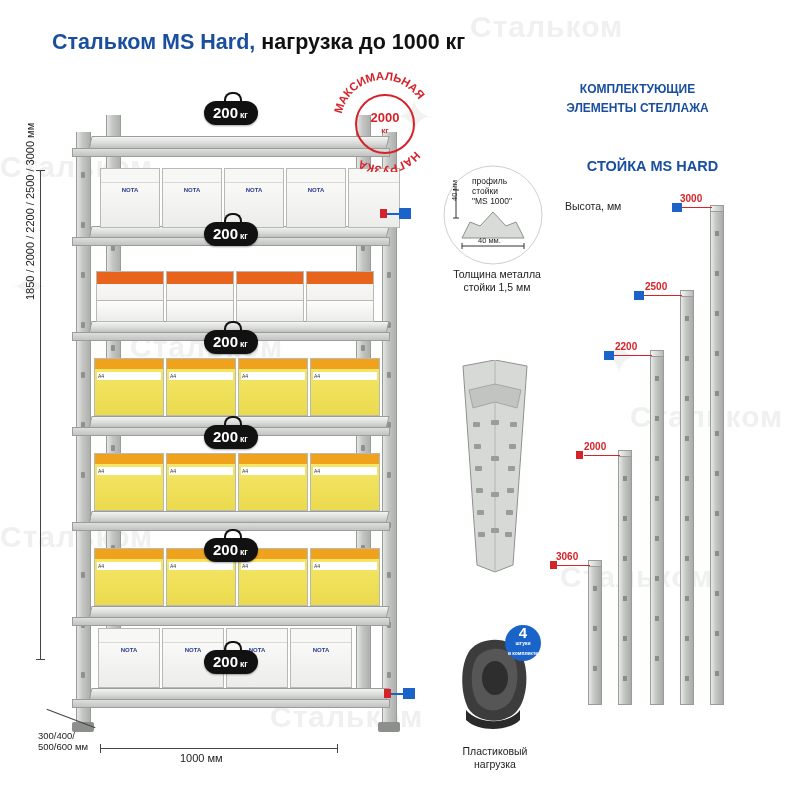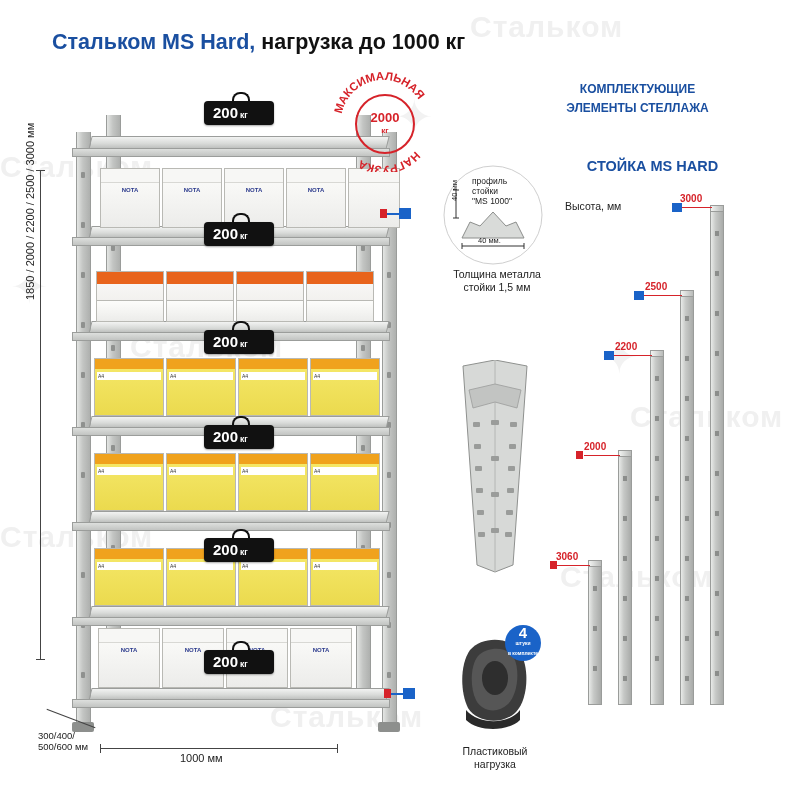--- a/index.html
+++ b/index.html
@@ -79,22 +79,22 @@
   .bx-white .cap{height:22%;background:#f7f7f5;border-bottom:1px solid #d8d8d4;}
   .bx-white .lbl{font-size:6px;color:#2b3a8c;text-align:center;font-weight:bold;margin-top:4px;}
   .bx-orange{background:linear-gradient(180deg,#fbfbf9 0%,#eceae7 100%);}
   .bx-orange .band{height:26%;background:#e8641c;}
   .bx-yellow{background:linear-gradient(180deg,#f6e96b 0%,#ebda4e 100%);}
   .bx-yellow .band{height:18%;background:#f0a21d;}
   .bx-yellow .tag{font-size:5px;color:#333;background:#fff;margin:3px 2px;padding:1px;}
 
   
   .badge{
-    position:absolute;background:#111;color:#fff;border-radius:4px;
-    padding:3px 26px 4px 9px;font-weight:bold;font-size:15px;white-space:nowrap;
+    position:absolute;background:#111;color:#fff;border-radius:12px;
+    padding:3px 10px 4px 9px;font-weight:bold;font-size:15px;white-space:nowrap;
     box-shadow:0 1px 2px rgba(0,0,0,.35);
   }
   .badge .kg{font-size:8.5px;font-weight:bold;margin-left:2px;}
   .badge:before{
     content:"";position:absolute;left:50%;top:-9px;margin-left:-7px;
     width:14px;height:11px;border:2.5px solid #111;border-bottom:none;
     border-radius:8px 8px 0 0;background:transparent;
   }
 
   

